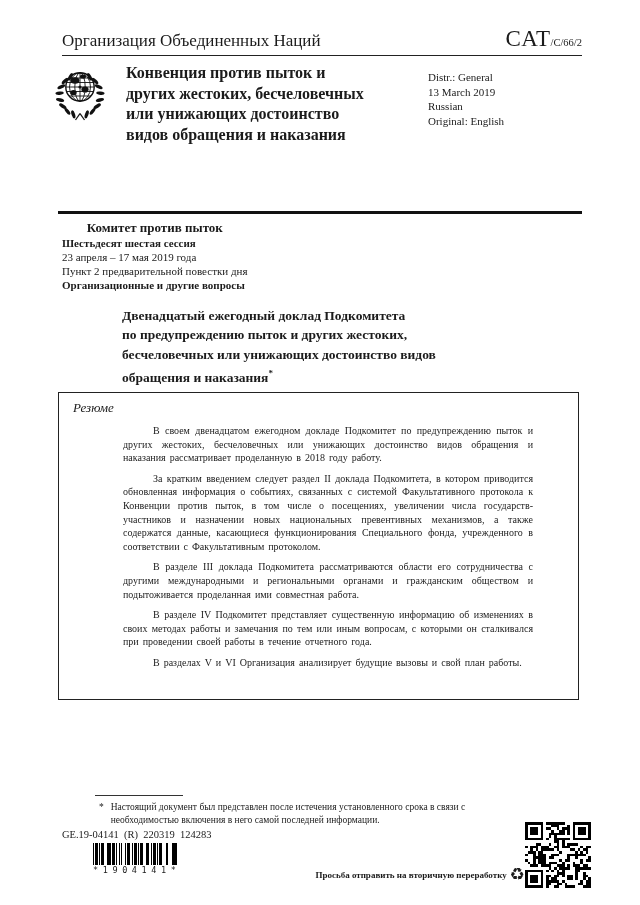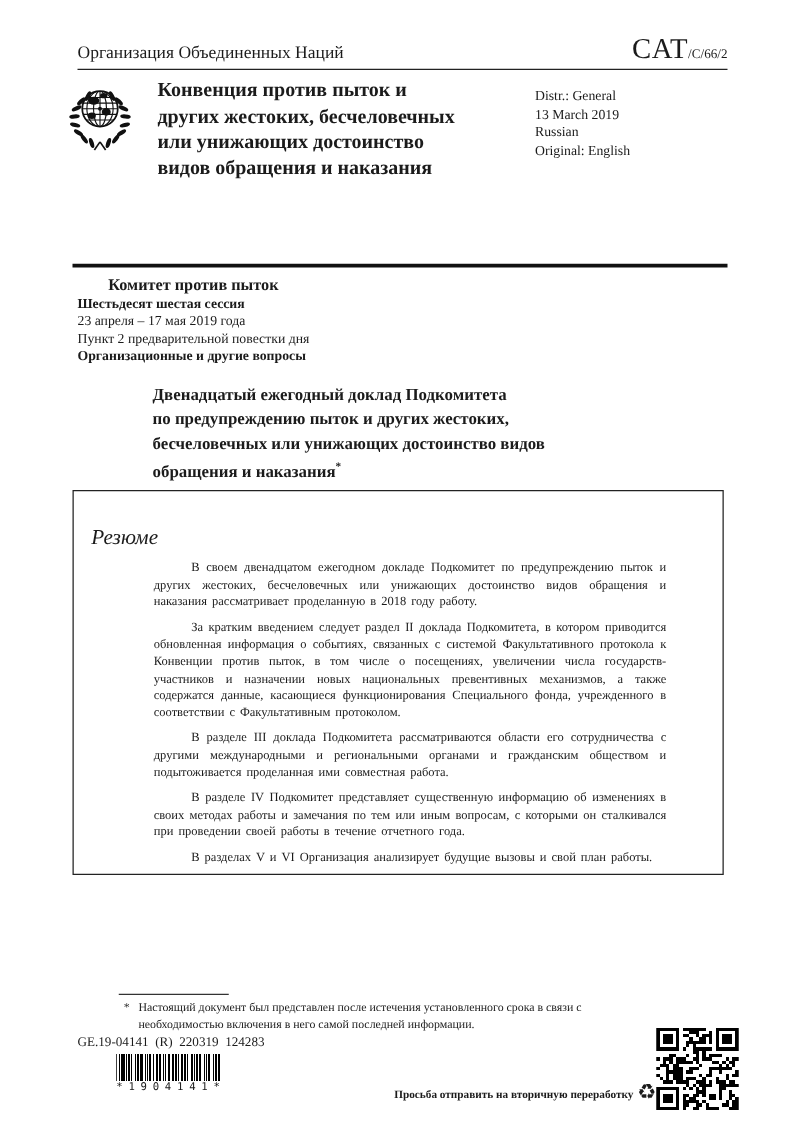--- a/index.html
+++ b/index.html
@@ -3,39 +3,39 @@
 <meta charset="utf-8">
 <style>
   html,body{margin:0;padding:0;background:#e8e8e8;}
   .page{
     position:relative;width:640px;height:905px;background:#ffffff;
     font-family:"Liberation Serif",serif;color:#1b1b1b;overflow:hidden;
     margin:0 auto;
   }
   
   .header-row{position:absolute;left:62px;right:58px;top:26px;display:flex;justify-content:space-between;align-items:baseline;}
-  .org-name{font-size:14px;}
+  .org-name{font-size:17px;}
   .doc-symbol{font-size:23px;letter-spacing:.5px;}
   .doc-symbol .sub{font-size:10.5px;letter-spacing:0;}
   .header-rule{position:absolute;left:62px;right:58px;top:55px;height:1px;background:#222;}
   
   .emblem{position:absolute;left:55px;top:65px;}
   .mast-title{position:absolute;left:126px;top:63px;width:300px;font-size:16px;font-weight:bold;line-height:20.5px;}
   .distr{position:absolute;left:428px;top:70px;font-size:11px;line-height:14.5px;}
   .thick-rule{position:absolute;left:58px;right:58px;top:211px;height:3px;background:#111;}
   
   .committee{position:absolute;left:62px;top:220px;font-size:11px;line-height:14px;}
   .committee .cname{font-size:13px;font-weight:bold;line-height:16px;margin-bottom:0;text-align:center;}
   .b{font-weight:bold;}
   
   .report-title{position:absolute;left:122px;top:306px;width:390px;font-size:13.5px;font-weight:bold;line-height:19.3px;}
   .report-title sup{font-size:9px;}
   
   .summary-box{position:absolute;left:58px;top:392px;width:521px;height:308px;border:1px solid #222;box-sizing:border-box;padding:7px 45px 0 64px;}
-  .summary-heading{font-style:italic;font-size:17px;margin-left:-50px;margin-bottom:8px;margin-top:20px;}
+  .summary-heading{font-style:italic;font-size:13px;margin-left:-50px;margin-bottom:8px;}
   .summary-box p{margin:0 0 7px 0;font-size:10px;line-height:13.6px;text-align:justify;text-indent:30px;word-spacing:1.5px;}
   
   .footnote-rule{position:absolute;left:95px;top:795px;width:88px;height:1px;background:#333;}
   .footnote{position:absolute;left:99px;top:801px;width:432px;display:flex;gap:7px;font-size:9.5px;line-height:13px;}
   .footnote .marker{flex:0 0 auto;}
   .ge-line{position:absolute;left:62px;top:829px;font-size:10.5px;white-space:pre;}
   
   .barcode-wrap{position:absolute;left:60px;top:843px;width:86px;text-align:left;padding-left:33px;}
   .barcode-wrap svg{display:block;}
   .barcode-digits{font-family:"DejaVu Sans Mono",monospace;font-size:8.5px;letter-spacing:4.6px;margin-top:0px;white-space:nowrap;}

